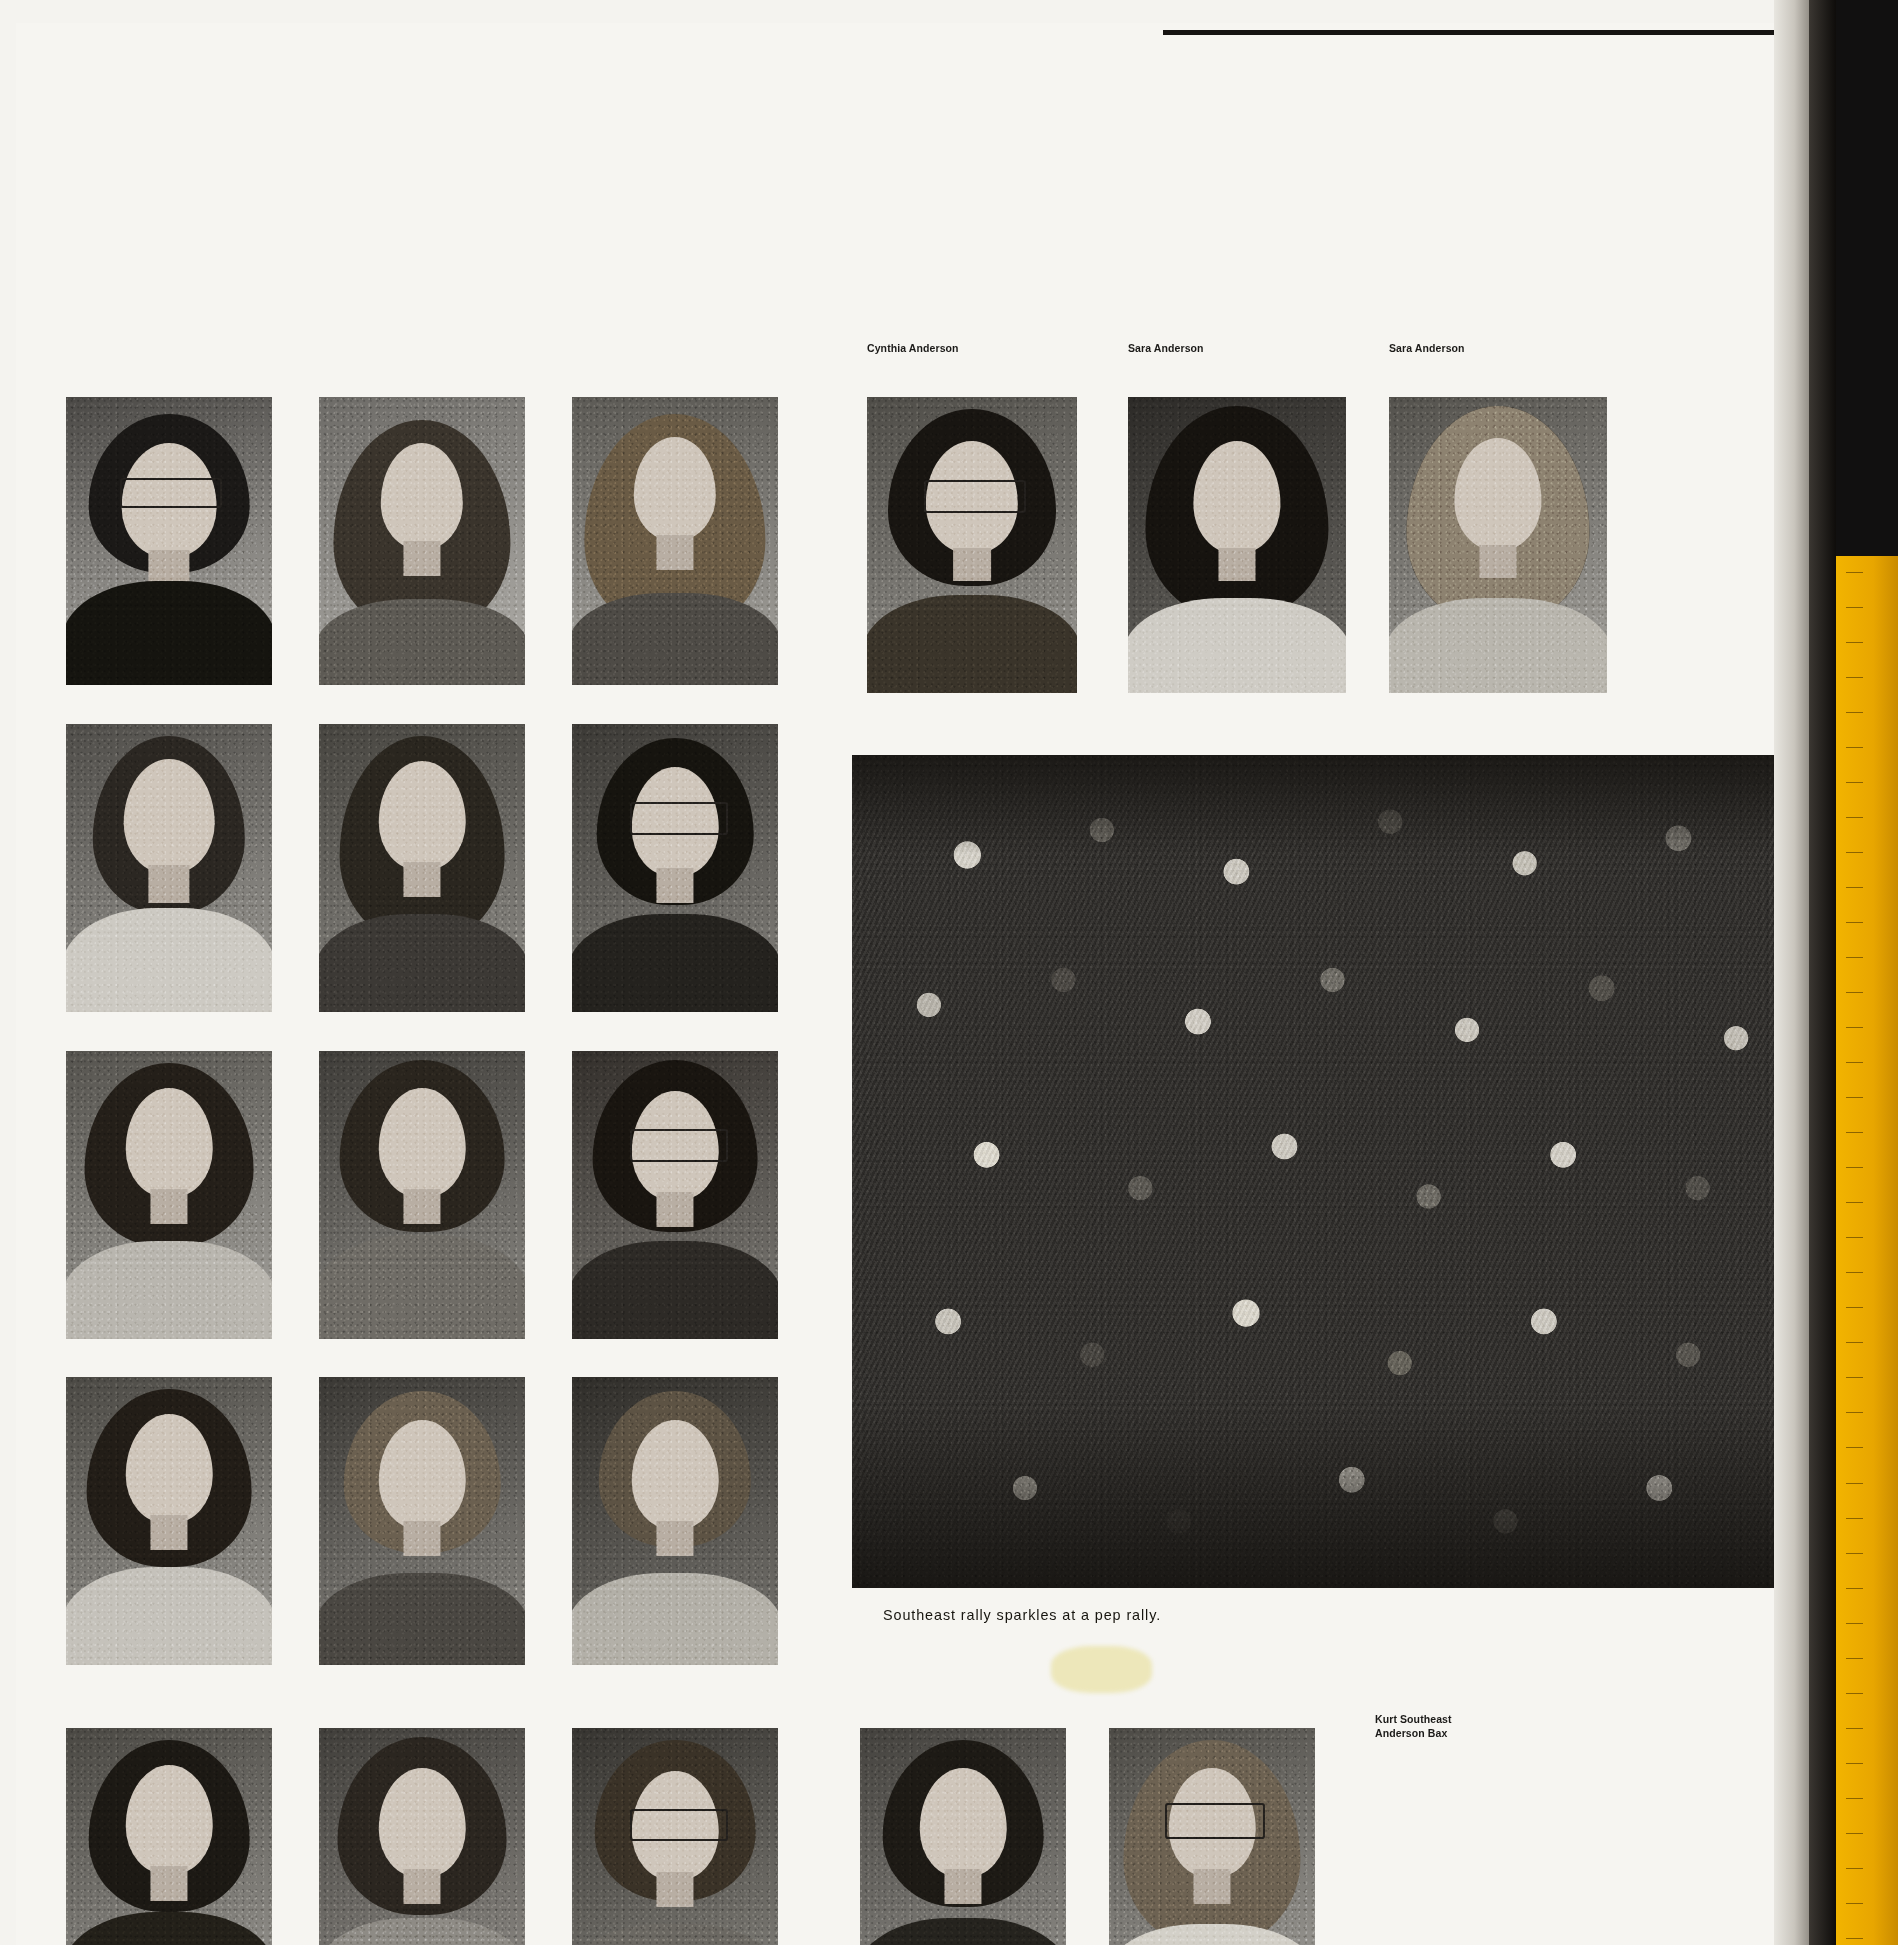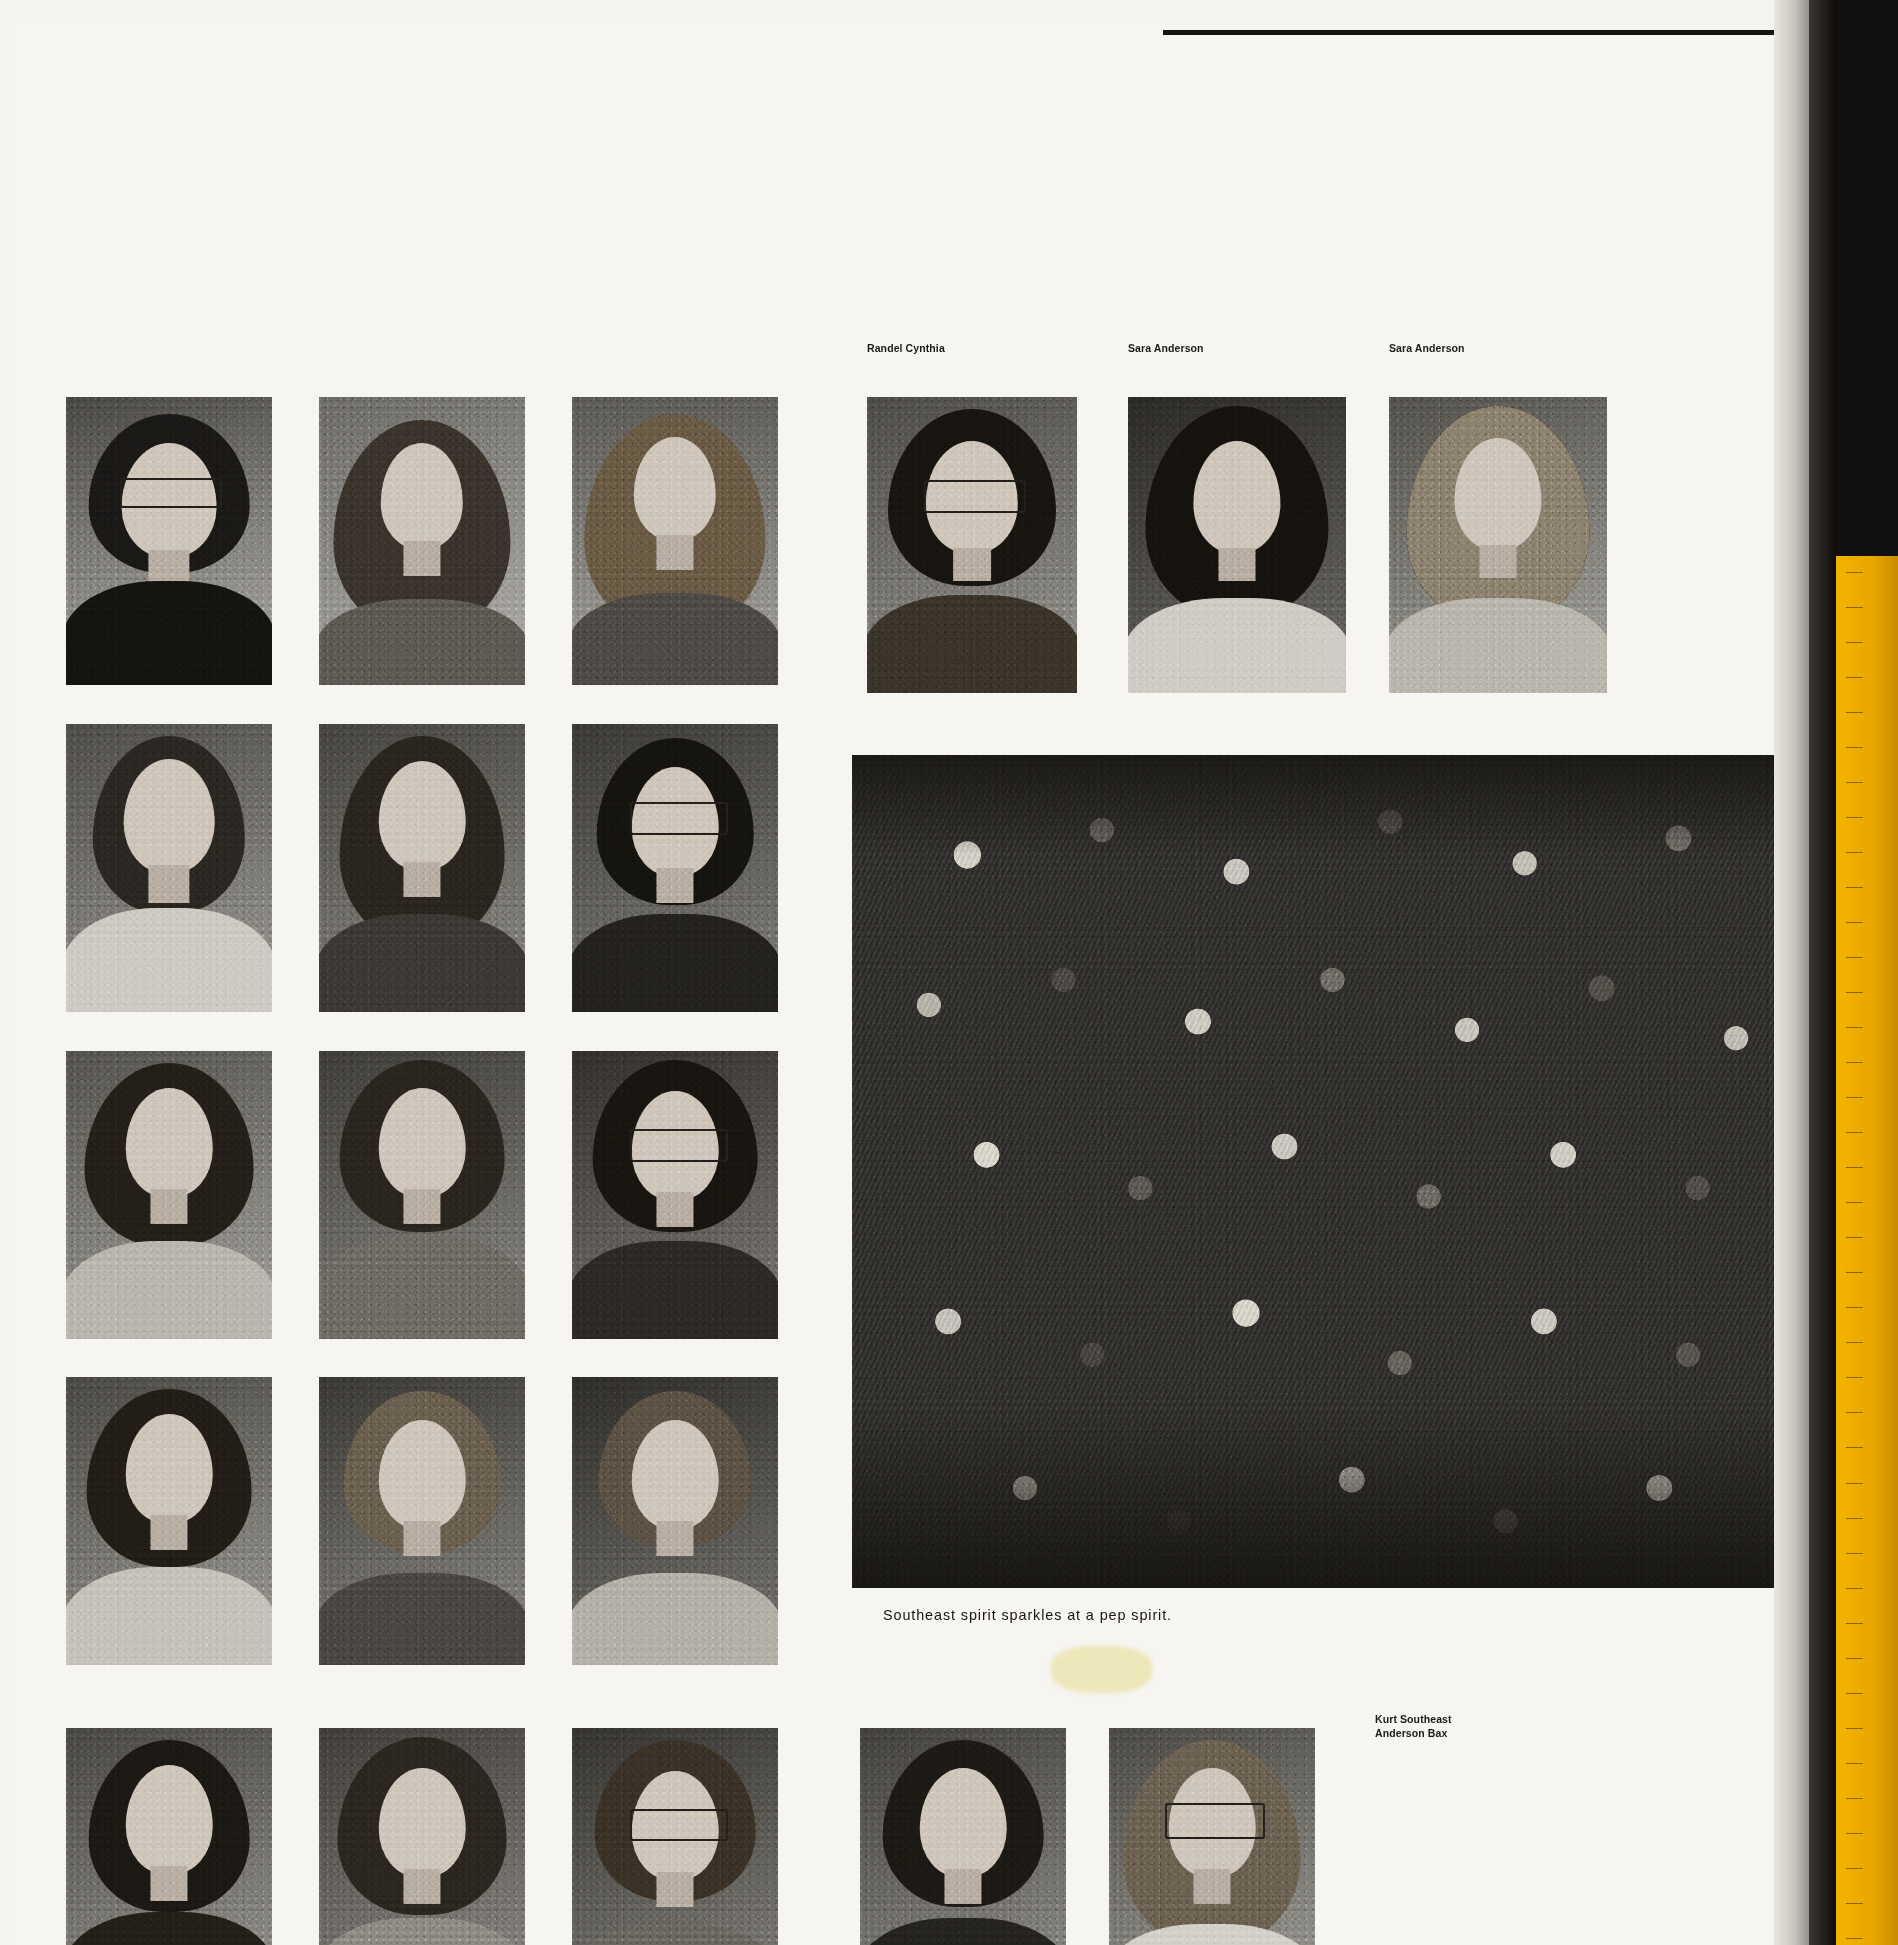--- a/index.html
+++ b/index.html
@@ -335,21 +335,21 @@
   <div class="photo portrait" style="left:572px;top:1728px;width:206px;height:288px;">
     <div class="bg" style="background:linear-gradient(160deg,#363430,#87857f);"></div>
     <div class="hair" style="width:78%;height:56%;top:4%;background:#3a3227;"></div>
     <div class="face" style="width:42%;height:38%;top:15%;"></div>
     <div class="glasses" style="left:28%;top:28%;width:46%;height:10%;"></div>
     <div class="neck" style="width:18%;height:12%;top:50%;"></div>
     <div class="body" style="width:104%;height:32%;background:#6b6862;"></div>
     <div class="grain"></div>
   </div>
 
-  <div class="cap hdr-name" style="left:867px;top:342px;">Randel Cynthia</div>
+  <div class="cap hdr-name" style="left:867px;top:342px;">Cynthia Anderson</div>
   <div class="cap hdr-name" style="left:1128px;top:342px;">Sara Anderson</div>
   <div class="cap hdr-name" style="left:1389px;top:342px;">Sara Anderson</div>
 
   <div class="photo portrait" style="left:867px;top:397px;width:210px;height:296px;">
     <div class="bg" style="background:linear-gradient(160deg,#4e4c47,#9a9893);"></div>
     <div class="hair" style="width:80%;height:60%;top:4%;background:#181511;"></div>
     <div class="face" style="width:44%;height:38%;top:15%;"></div>
     <div class="glasses" style="left:27%;top:28%;width:47%;height:10%;"></div>
     <div class="neck" style="width:18%;height:11%;top:51%;"></div>
     <div class="body" style="width:104%;height:33%;background:#3a342a;"></div>
@@ -406,21 +406,21 @@
         radial-gradient(circle at 68% 92%, #5d5a54 0 11.7px, transparent 12.5px),
         radial-gradient(circle at 84% 88%, #d0ccc3 0 12.5px, transparent 13.2px);
         "></div>
     <div style="position:absolute;inset:0;background:
         repeating-linear-gradient(115deg, rgba(255,255,255,.05) 0 2.3px, rgba(0,0,0,.06) 2.3px 4.7px);"></div>
     <div style="position:absolute;left:0;top:0;width:100%;height:12%;background:linear-gradient(to bottom,#1b1916,rgba(27,25,22,0));"></div>
     <div style="position:absolute;left:0;bottom:0;width:100%;height:22%;background:linear-gradient(to top,#191714,rgba(25,23,20,0));"></div>
     <div class="grain"></div>
   </div>
 
-  <div class="cap photo-caption" style="left:883px;top:1607px;">Southeast spirit sparkles at a pep spirit.</div>
+  <div class="cap photo-caption" style="left:883px;top:1607px;">Southeast rally sparkles at a pep rally.</div>
 
   <div class="smudge" style="left:1051px;top:1646px;width:101px;height:47px;"></div>
 
   <div class="photo portrait" style="left:860px;top:1728px;width:206px;height:288px;">
     <div class="bg" style="background:linear-gradient(160deg,#43413d,#95938e);"></div>
     <div class="hair" style="width:78%;height:58%;top:4%;background:#1d1a15;"></div>
     <div class="face" style="width:42%;height:38%;top:14%;"></div>
     <div class="neck" style="width:18%;height:12%;top:49%;"></div>
     <div class="body" style="width:104%;height:34%;background:#25231e;"></div>
     <div class="grain"></div>

